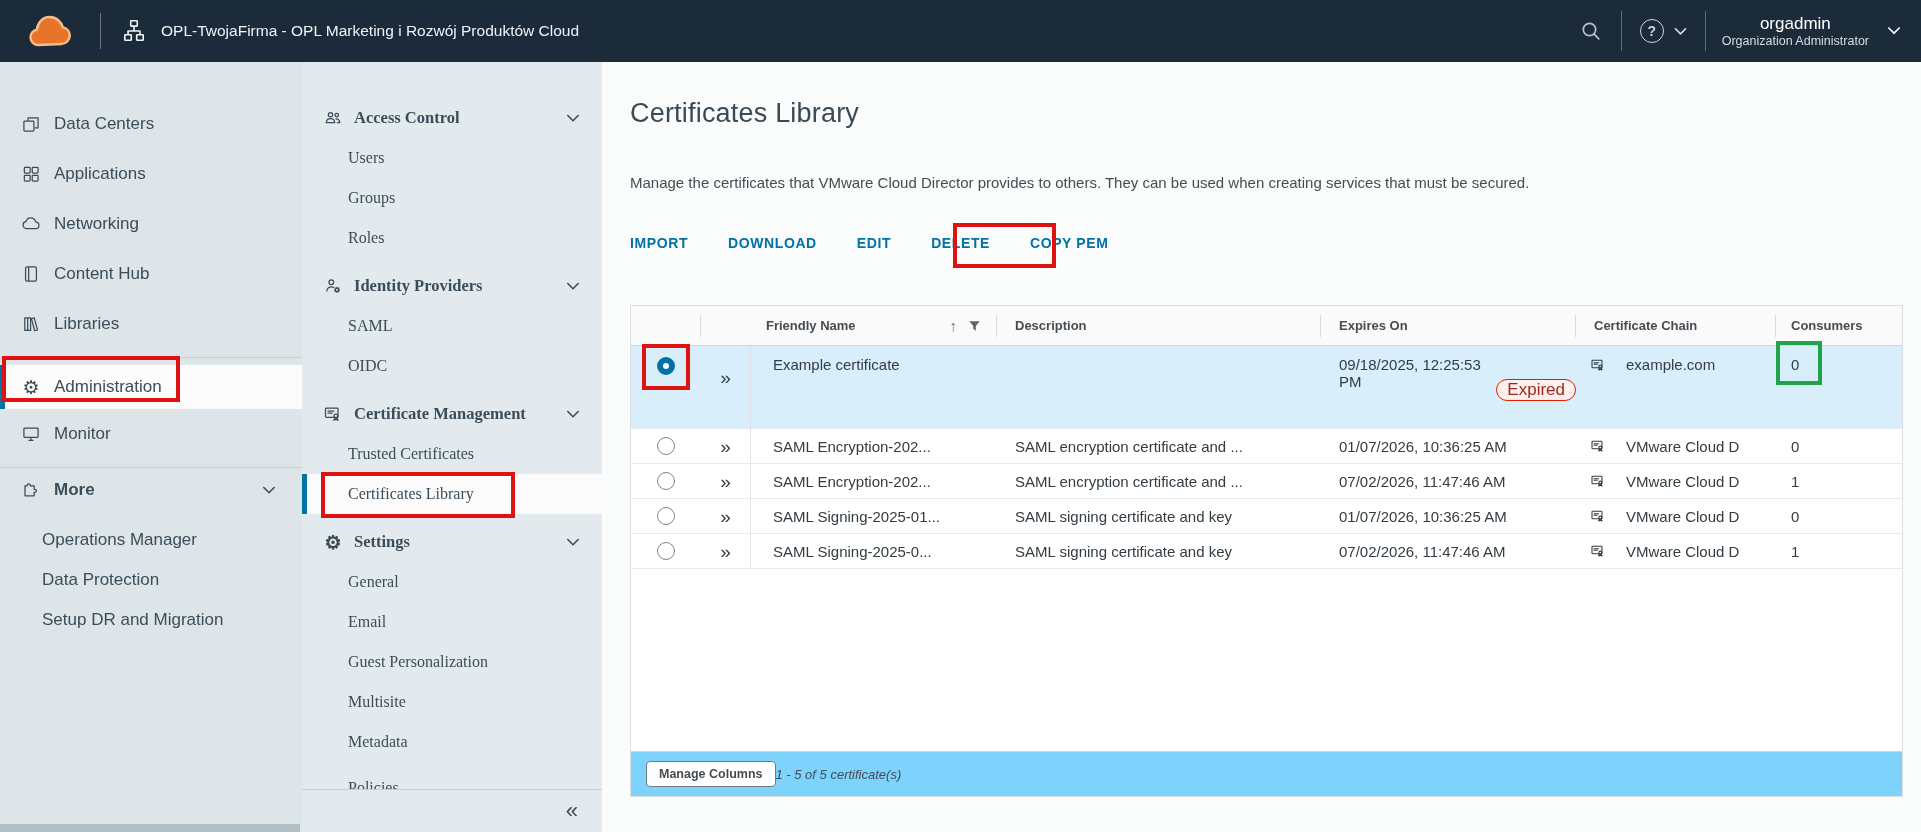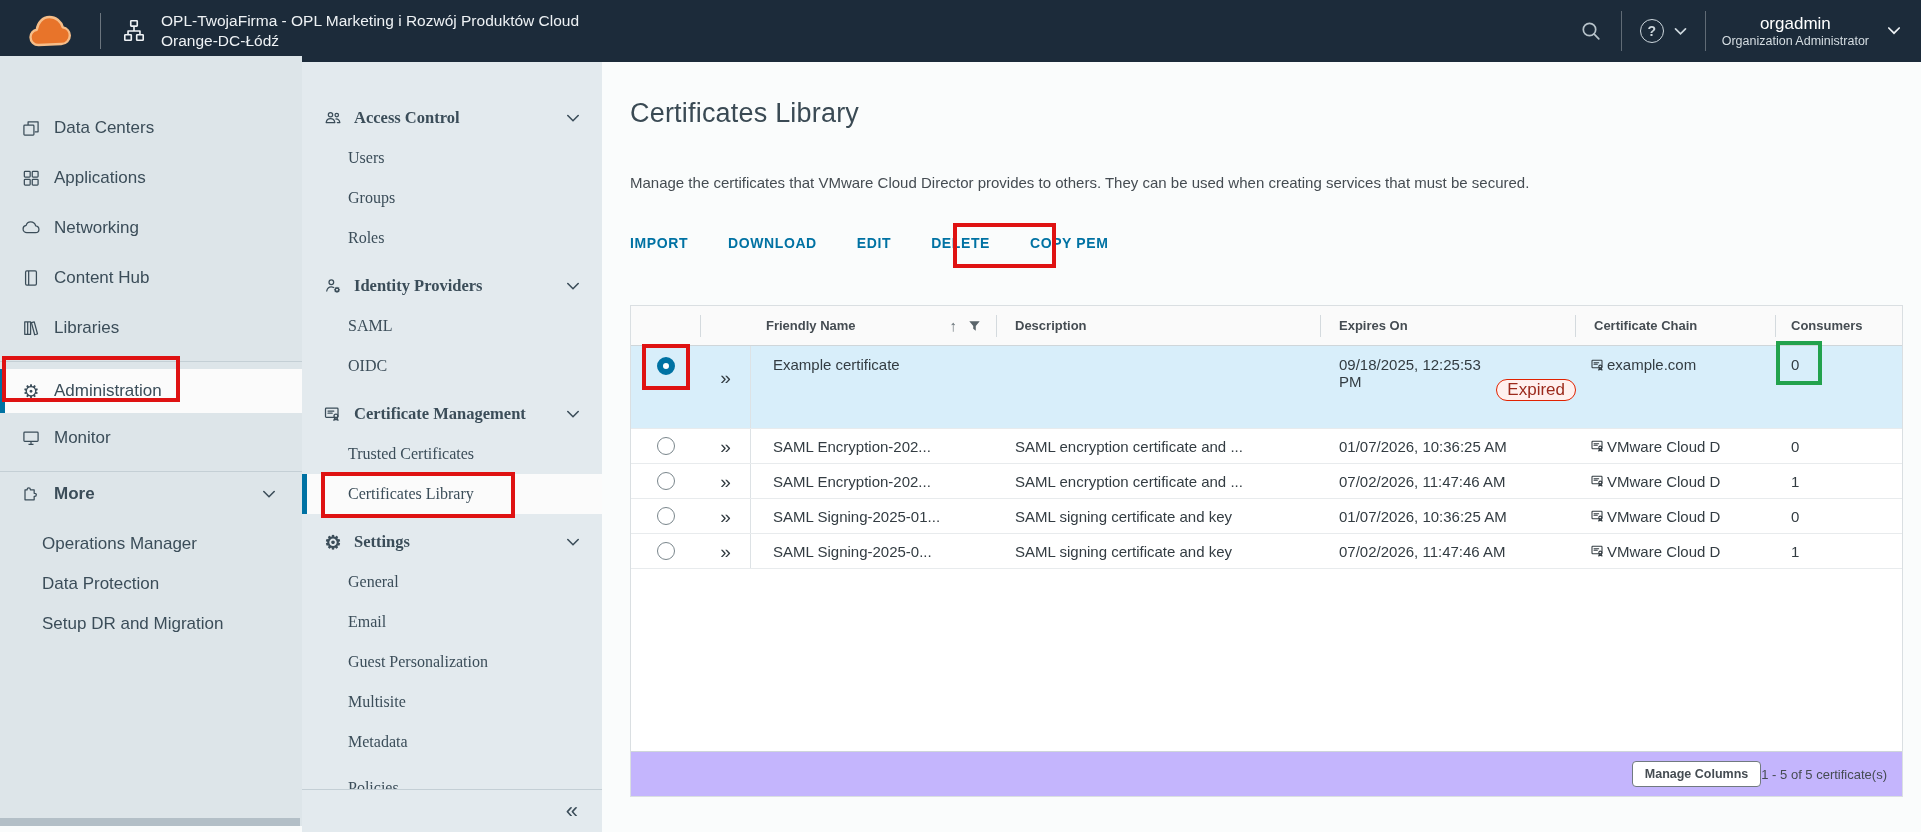--- a/index.html
+++ b/index.html
@@ -28,22 +28,22 @@
     display:flex; align-items:center; justify-content:center;
     font-size:14px; font-weight:bold; color:#cdd7dd;
   }
   .user-block { display:flex; align-items:center; padding:0 20px 0 16px; gap:18px; cursor:pointer; }
   .user-lines { text-align:center; }
   .user-name { font-size:17px; color:#ffffff; line-height:20px; }
   .user-role { font-size:12.5px; color:#d5dde2; line-height:15px; }
 
   
   .sidebar {
-    position:absolute; left:0; top:56px; width:302px; height:770px;
-    background:#dde5e9; padding-top:47px; color:#3b4d59;
+    position:absolute; left:0; top:62px; width:302px; height:770px;
+    background:#dde5e9; padding-top:37px; color:#3b4d59;
   }
   .nav-item {
     height:50px; display:flex; align-items:center; gap:12px;
     padding-left:20px; font-size:17px; cursor:pointer; white-space:nowrap;
   }
   .nav-item .ico { width:22px; display:flex; justify-content:center; color:#3b4d59; }
   .nav-item.selected {
     background:#fbfbfb; height:44px; margin-top:7px; position:relative;
   }
   .nav-item.selected::before {
@@ -110,45 +110,45 @@
   .cell { display:flex; align-items:center; min-width:0; }
   .cell.radio-cell { justify-content:center; }
   .cell.caret-cell { justify-content:center; border-right:1px solid #dde2e5; height:100%; color:#333c42; }
   .brow.tall .cell.caret-cell { align-items:flex-start; padding-top:22px; }
   .brow.tall .cell.radio-cell { align-items:flex-start; padding-top:11px; }
   .caret-glyph { font-size:19px; line-height:1; }
   .cell.name { padding-left:22px; }
   .cell.desc { padding-left:18px; }
   .cell.expires { padding-left:18px; flex-direction:row; align-items:flex-start; }
   .brow:not(.tall) .cell.expires { flex-direction:row; align-items:center; }
-  .cell.chain { padding-left:13px; gap:0; }
+  .cell.chain { padding-left:13px; gap:19px; }
   .cell.chain .ico { color:#333c42; flex:0 0 auto; }
   .chain-label { white-space:nowrap; overflow:hidden; }
   .cell.consumers { padding-left:15px; }
 
   .radio { width:18px; height:18px; border-radius:50%; border:1px solid #7a868c; background:#fff; cursor:pointer; flex:0 0 auto; }
   .radio.checked { border:6px solid #0072a3; }
 
   .badge-expired {
     margin-top:23px; display:inline-block; font-size:17px; color:#9b2a1c;
     background:#fff0ee; border:1px solid #e12200; border-radius:11px;
     padding:1px 10px; line-height:18px;
   }
 
   .gfiller { flex:1 1 auto; }
   .gfooter {
-    height:45px; background:#c4b5fd; border-top:1px solid #cfd6da;
-    display:flex; align-items:center; justify-content:flex-end; padding:0 15px;
+    height:45px; background:#7dd3fc; border-top:1px solid #cfd6da;
+    display:flex; align-items:center; justify-content:flex-start; padding:0 15px;
   }
   .manage-cols-btn {
     font-family:inherit; font-size:12.5px; font-weight:bold; color:#454c52;
     background:#fff; border:1px solid #717a80; border-radius:4px;
     padding:5px 12px; cursor:pointer;
   }
-  .row-count { font-size:13px; color:#454c52; }
+  .row-count { font-size:13px; color:#454c52;font-style:italic; }
 
   
   .ann { position:absolute; border:4px solid #df1212; pointer-events:none; z-index:40; }
   .ann.green { border-color:#23a24d; }
 </style>
 </head>
 <body>
 
 <div class="header">
   <span class="logo">
@@ -161,21 +161,20 @@
     <span>
       <svg width="26" height="26" viewBox="0 0 24 24" fill="none" stroke="#eef2f5" stroke-width="1.5" stroke-linejoin="round">
         <rect x="9" y="2.5" width="6" height="5" rx="0.5"></rect>
         <rect x="3.5" y="15.5" width="6" height="5" rx="0.5"></rect>
         <rect x="14.5" y="15.5" width="6" height="5" rx="0.5"></rect>
         <path d="M12 7.5v4.5M6.5 15.5V12h11v3.5"></path>
       </svg>
     </span>
     <div class="org-text">
       <div>OPL-TwojaFirma - OPL Marketing i Rozwój Produktów Cloud</div>
-      <div>Orange-DC-Łódź</div>
     </div>
   </div>
   <span class="hdr-spacer"></span>
   <div class="hdr-btn">
     <span>
       <svg width="24" height="24" viewBox="0 0 24 24" fill="none" stroke="#b7c3ca" stroke-width="1.7" stroke-linecap="round">
         <circle cx="10.5" cy="10.5" r="6.2"></circle>
           <path d="M15.2 15.2l4.6 4.6"></path>
       </svg>
     </span>

